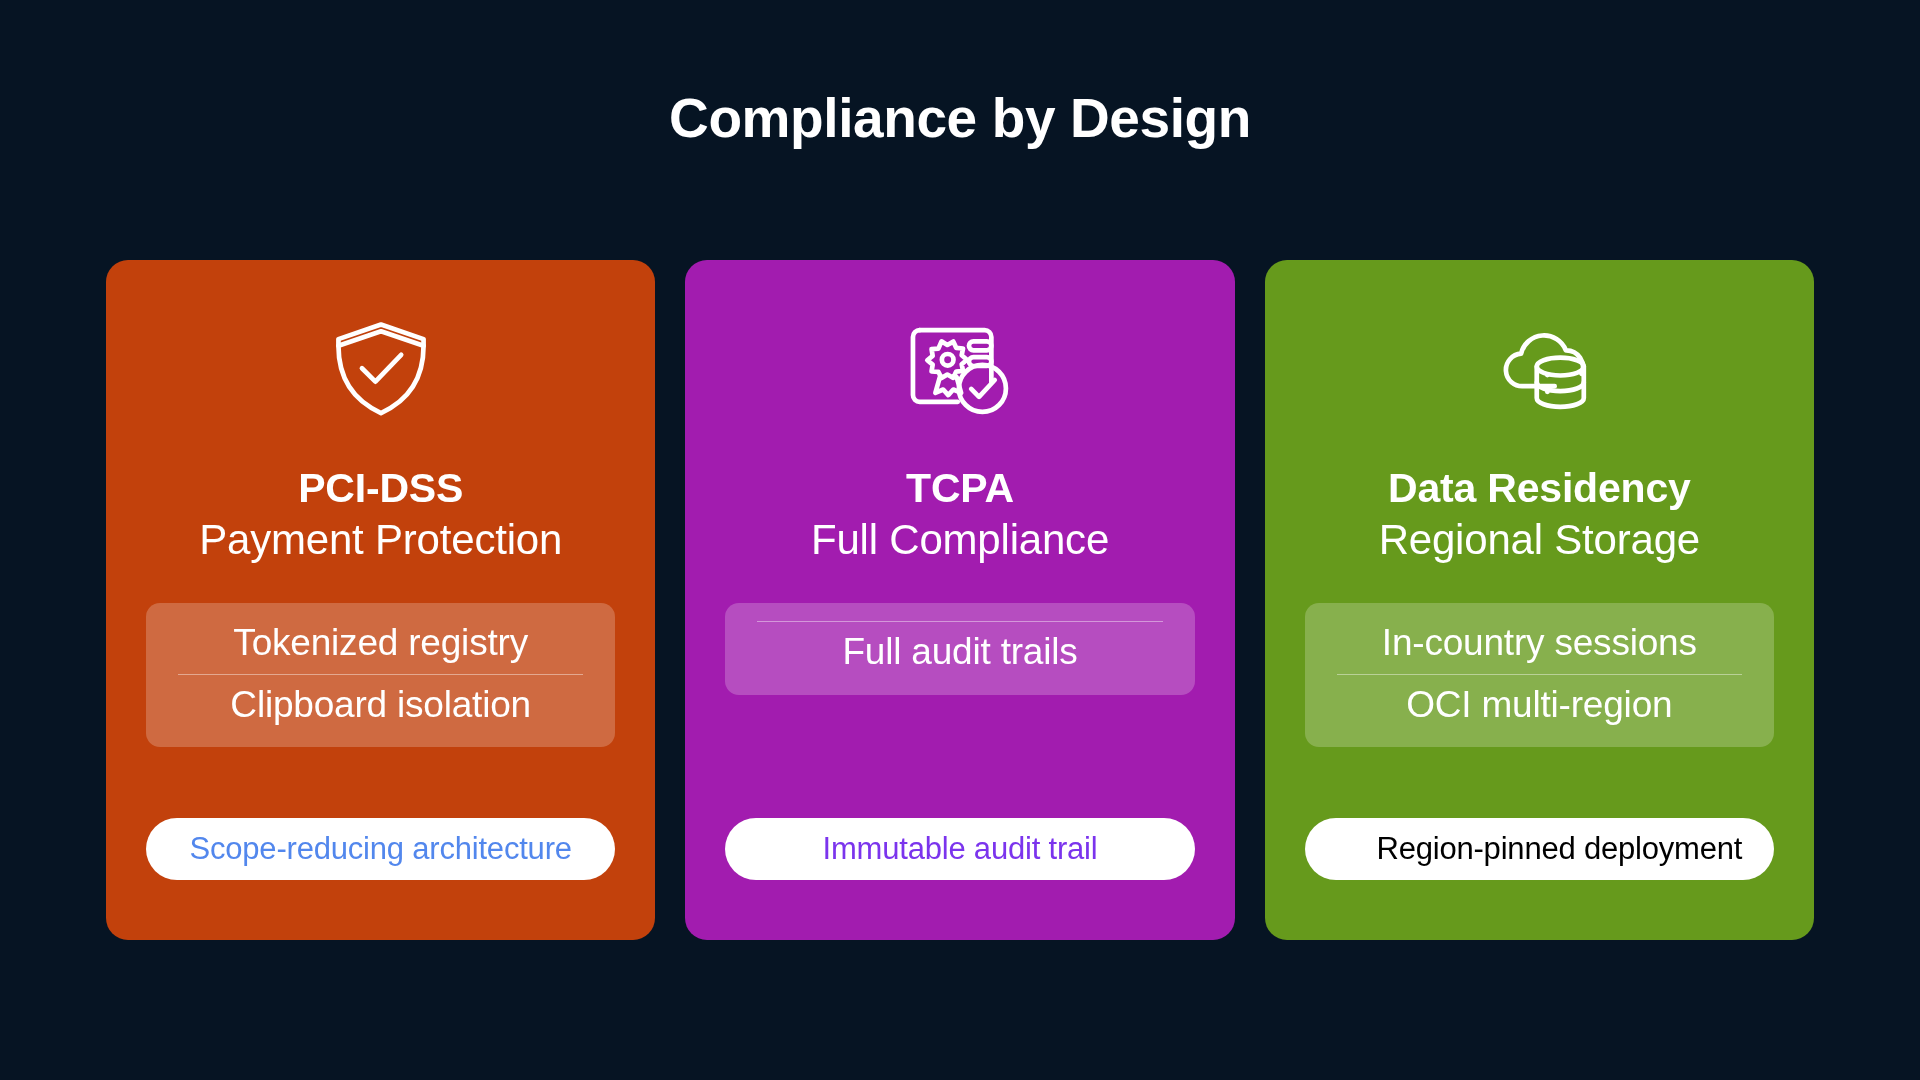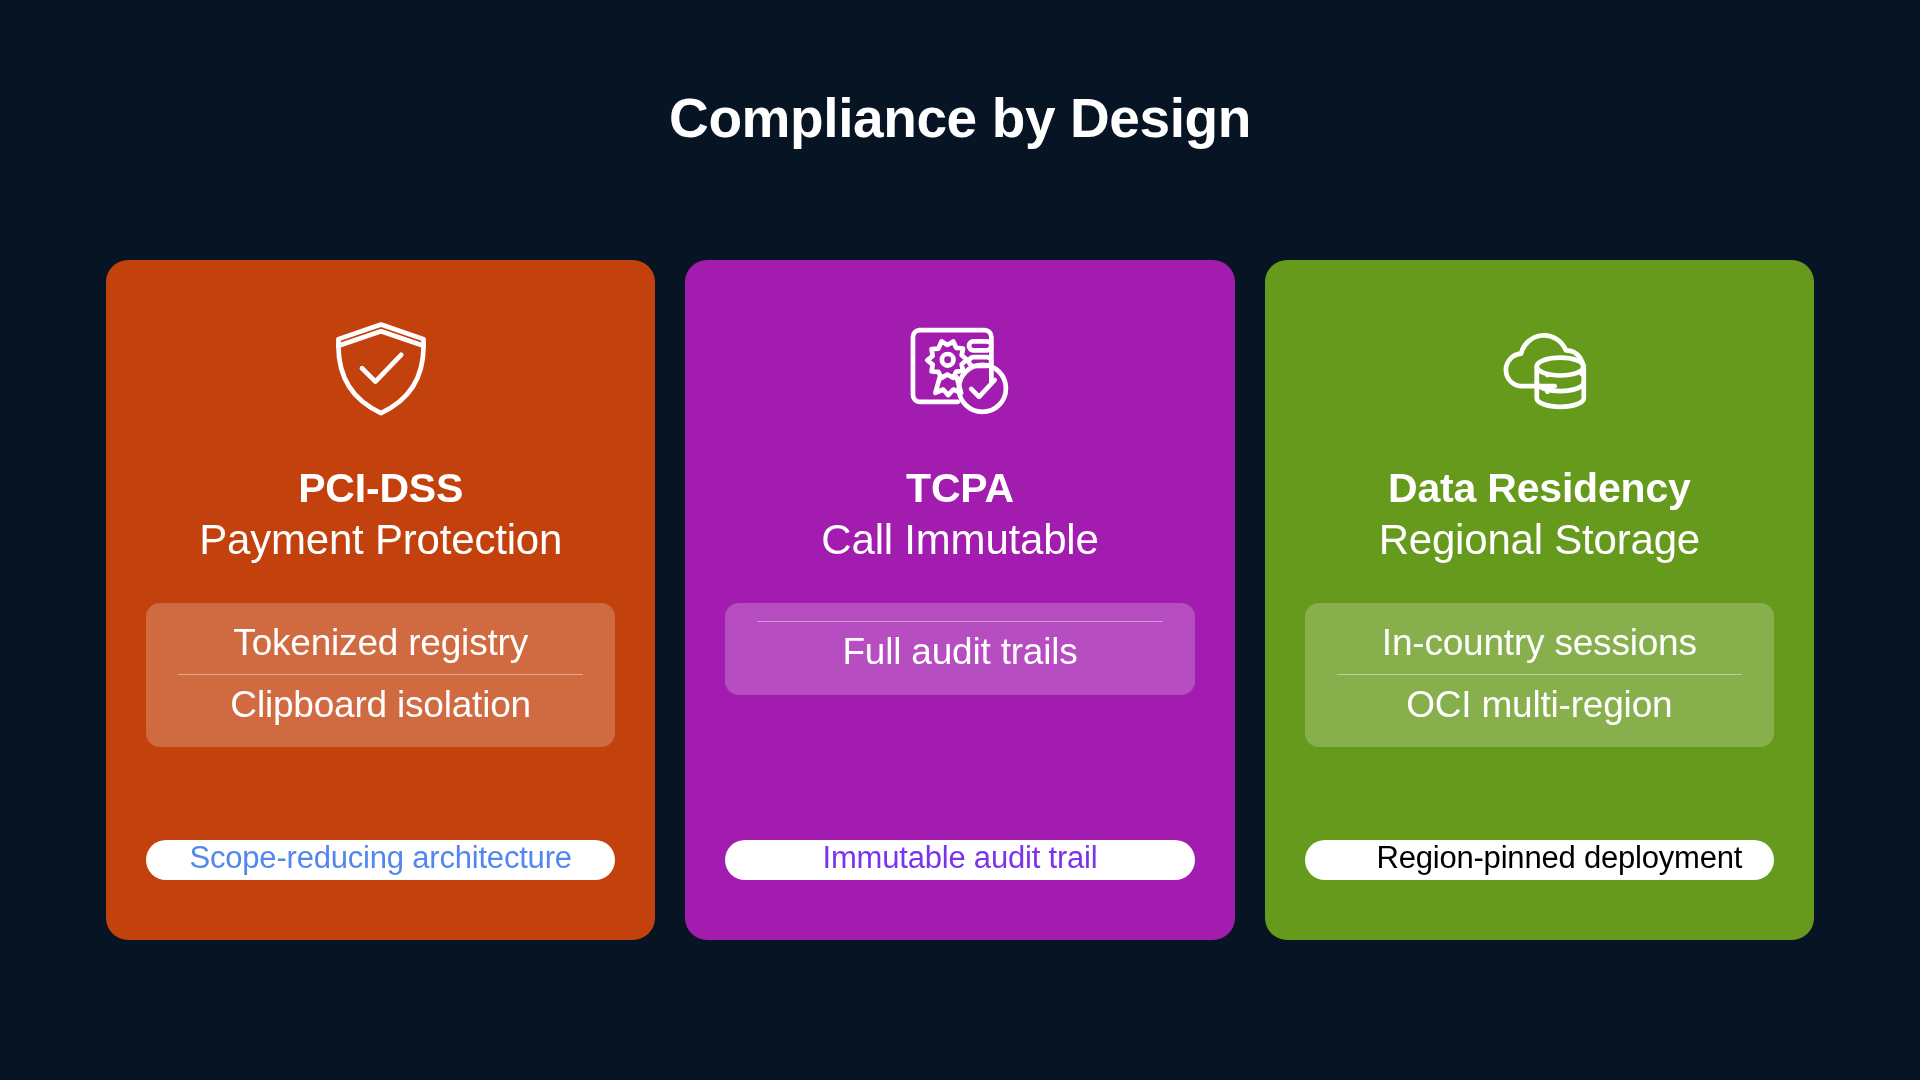--- a/index.html
+++ b/index.html
@@ -118,22 +118,23 @@
   }
 
   
   .badge-pill {
     position: absolute;
     left: 40px;
     right: 40px;
     bottom: 60px;
     background: #ffffff;
     border-radius: 999px;
-    height: 40px;
-    display: flex;
+    height: 62px;
+    display: flex;
+    align-items: center;
     justify-content: center;
   }
   .badge-text {
     font-size: 31px;
     font-weight: 400;
     letter-spacing: -0.2px;
     white-space: nowrap;
   }
 </style>
 </head>
@@ -177,21 +178,21 @@
           <circle cx="39" cy="44.5" r="5.2"></circle>
           <path d="M32 60 l-4 14 l7 -3 l4.5 5 l4.5 -5 l7 3 l-4 -14"></path>
           <rect x="58" y="28" width="20" height="8" rx="4"></rect>
           <rect x="58" y="42" width="20" height="8" rx="4"></rect>
           <circle cx="70" cy="70" r="21" fill="none"></circle>
           <path d="M60 70.5 L67 77.5 L81 62.5"></path>
         </svg>
       </div>
       <div class="card-heading-block">
         <div class="card-title">TCPA</div>
-        <div class="card-subtitle">Call Immutable</div>
+        <div class="card-subtitle">Full Compliance</div>
       </div>
       <div class="feature-box">
         <div class="feature-divider"></div>
         <div class="feature-item">Full audit trails</div>
       </div>
       <div class="badge-pill">
         <span class="badge-text" style="color: rgb(123, 52, 237);">Immutable audit trail</span>
       </div>
     </div>
 

